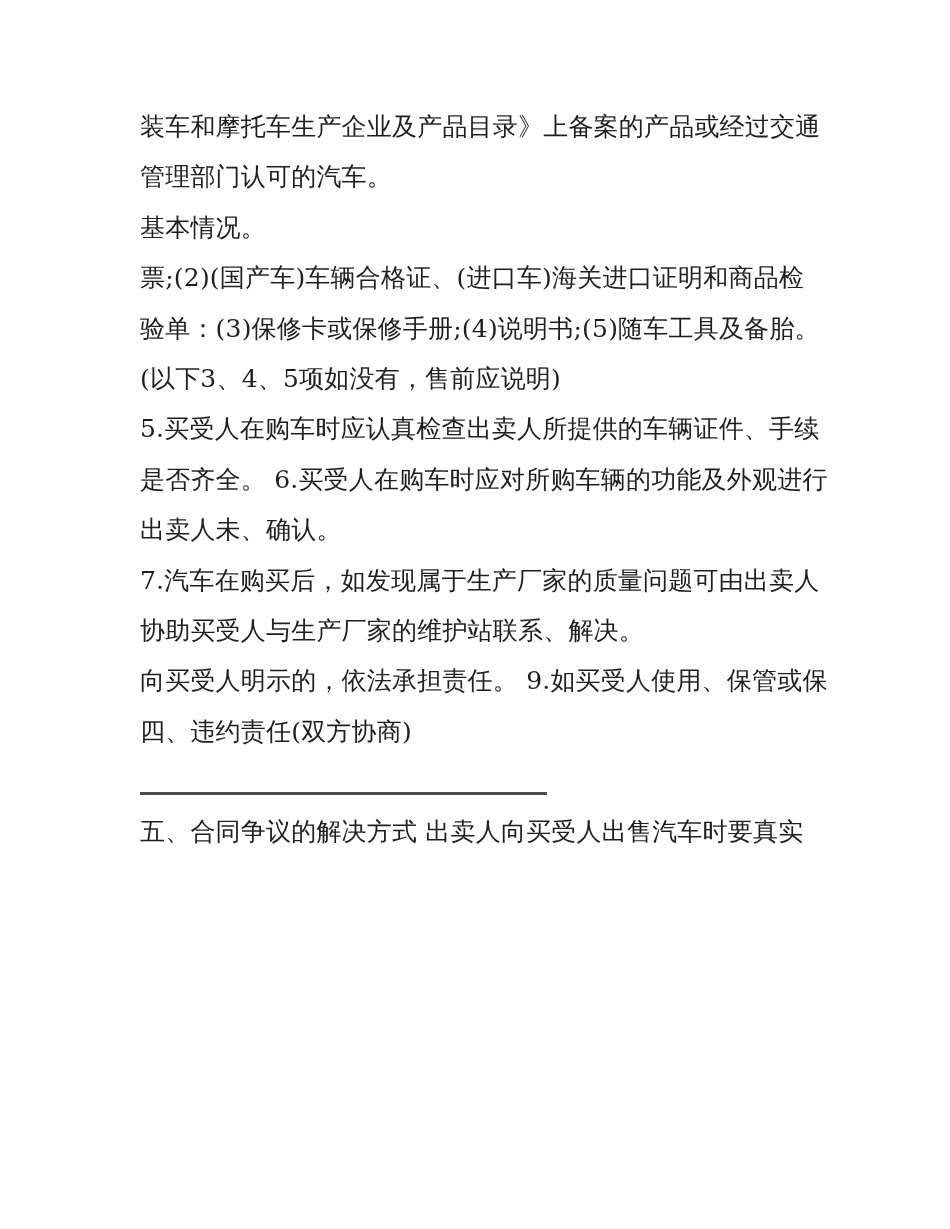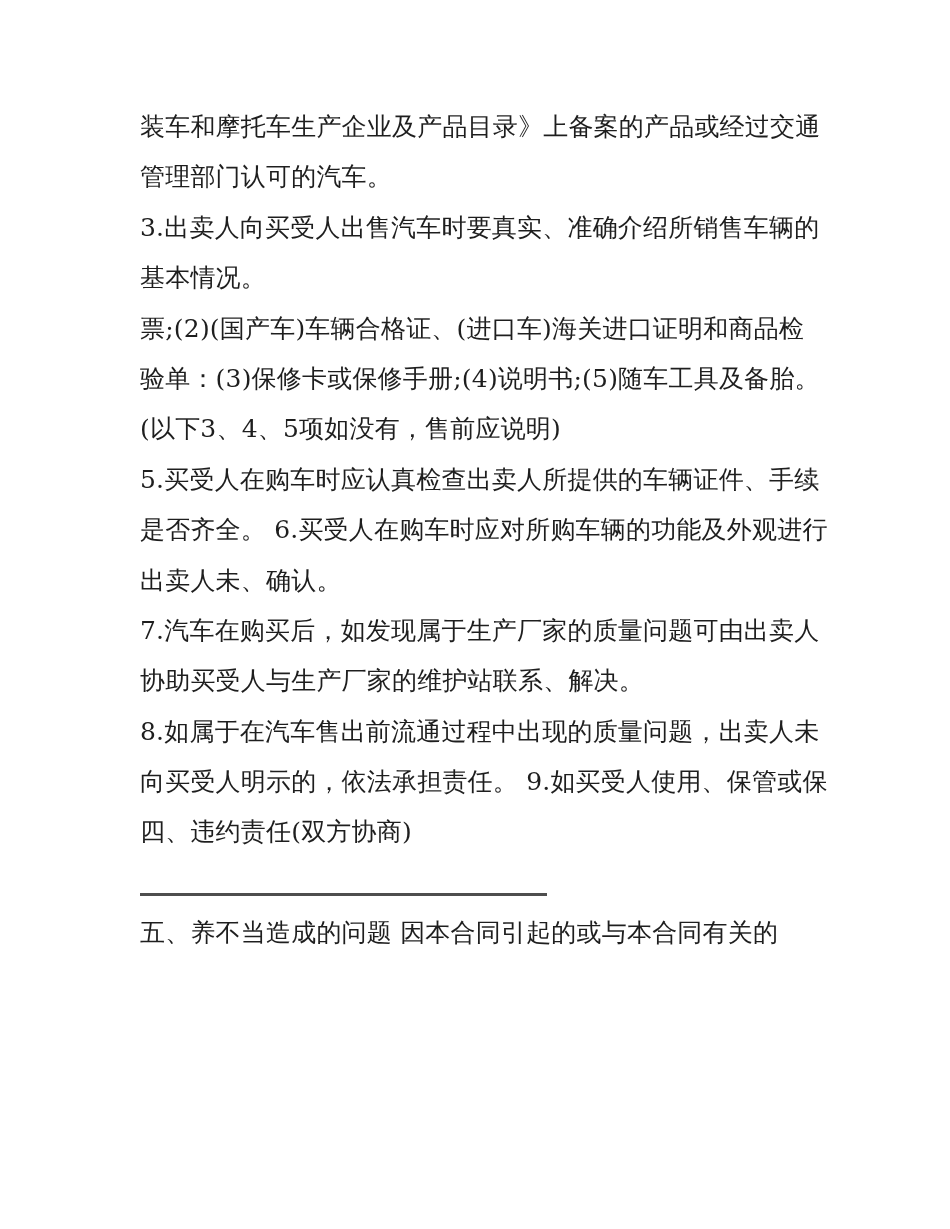--- a/index.html
+++ b/index.html
@@ -45,31 +45,29 @@
     height: 3px;
   }
 </style>
 </head>
 <body style="background: rgb(255, 255, 255);">
 
 <div class="page">
   <div class="content" id="doc-content" style="color: rgb(30, 30, 30);">
       <div class="text-line">装车和摩托车生产企业及产品目录》上备案的产品或经过交通</div>
       <div class="text-line">管理部门认可的汽车。</div>
-      <div class="text-line">3.出卖人向买受人出售汽车时要真实、准确介绍所销售车辆的</div>
       <div class="text-line">基本情况。</div>
       <div class="text-line">票;(2)(国产车)车辆合格证、(进口车)海关进口证明和商品检</div>
       <div class="text-line">验单：(3)保修卡或保修手册;(4)说明书;(5)随车工具及备胎。</div>
       <div class="text-line">(以下3、4、5项如没有，售前应说明)</div>
       <div class="text-line">5.买受人在购车时应认真检查出卖人所提供的车辆证件、手续</div>
       <div class="text-line">是否齐全。 6.买受人在购车时应对所购车辆的功能及外观进行</div>
       <div class="text-line">出卖人未、确认。</div>
       <div class="text-line">7.汽车在购买后，如发现属于生产厂家的质量问题可由出卖人</div>
       <div class="text-line">协助买受人与生产厂家的维护站联系、解决。</div>
-      <div class="text-line">8.如属于在汽车售出前流通过程中出现的质量问题，出卖人未</div>
       <div class="text-line">向买受人明示的，依法承担责任。 9.如买受人使用、保管或保</div>
       <div class="text-line">四、违约责任(双方协商)</div>
       <div class="rule-line">
         <div class="rule" style="width: 407px; background: rgb(78, 78, 78);"></div>
       </div>
-      <div class="text-line">五、养不当造成的问题 因本合同引起的或与本合同有关的</div>
+      <div class="text-line">五、合同争议的解决方式 出卖人向买受人出售汽车时要真实</div>
     </div>
 </div>
 
 </body></html>

